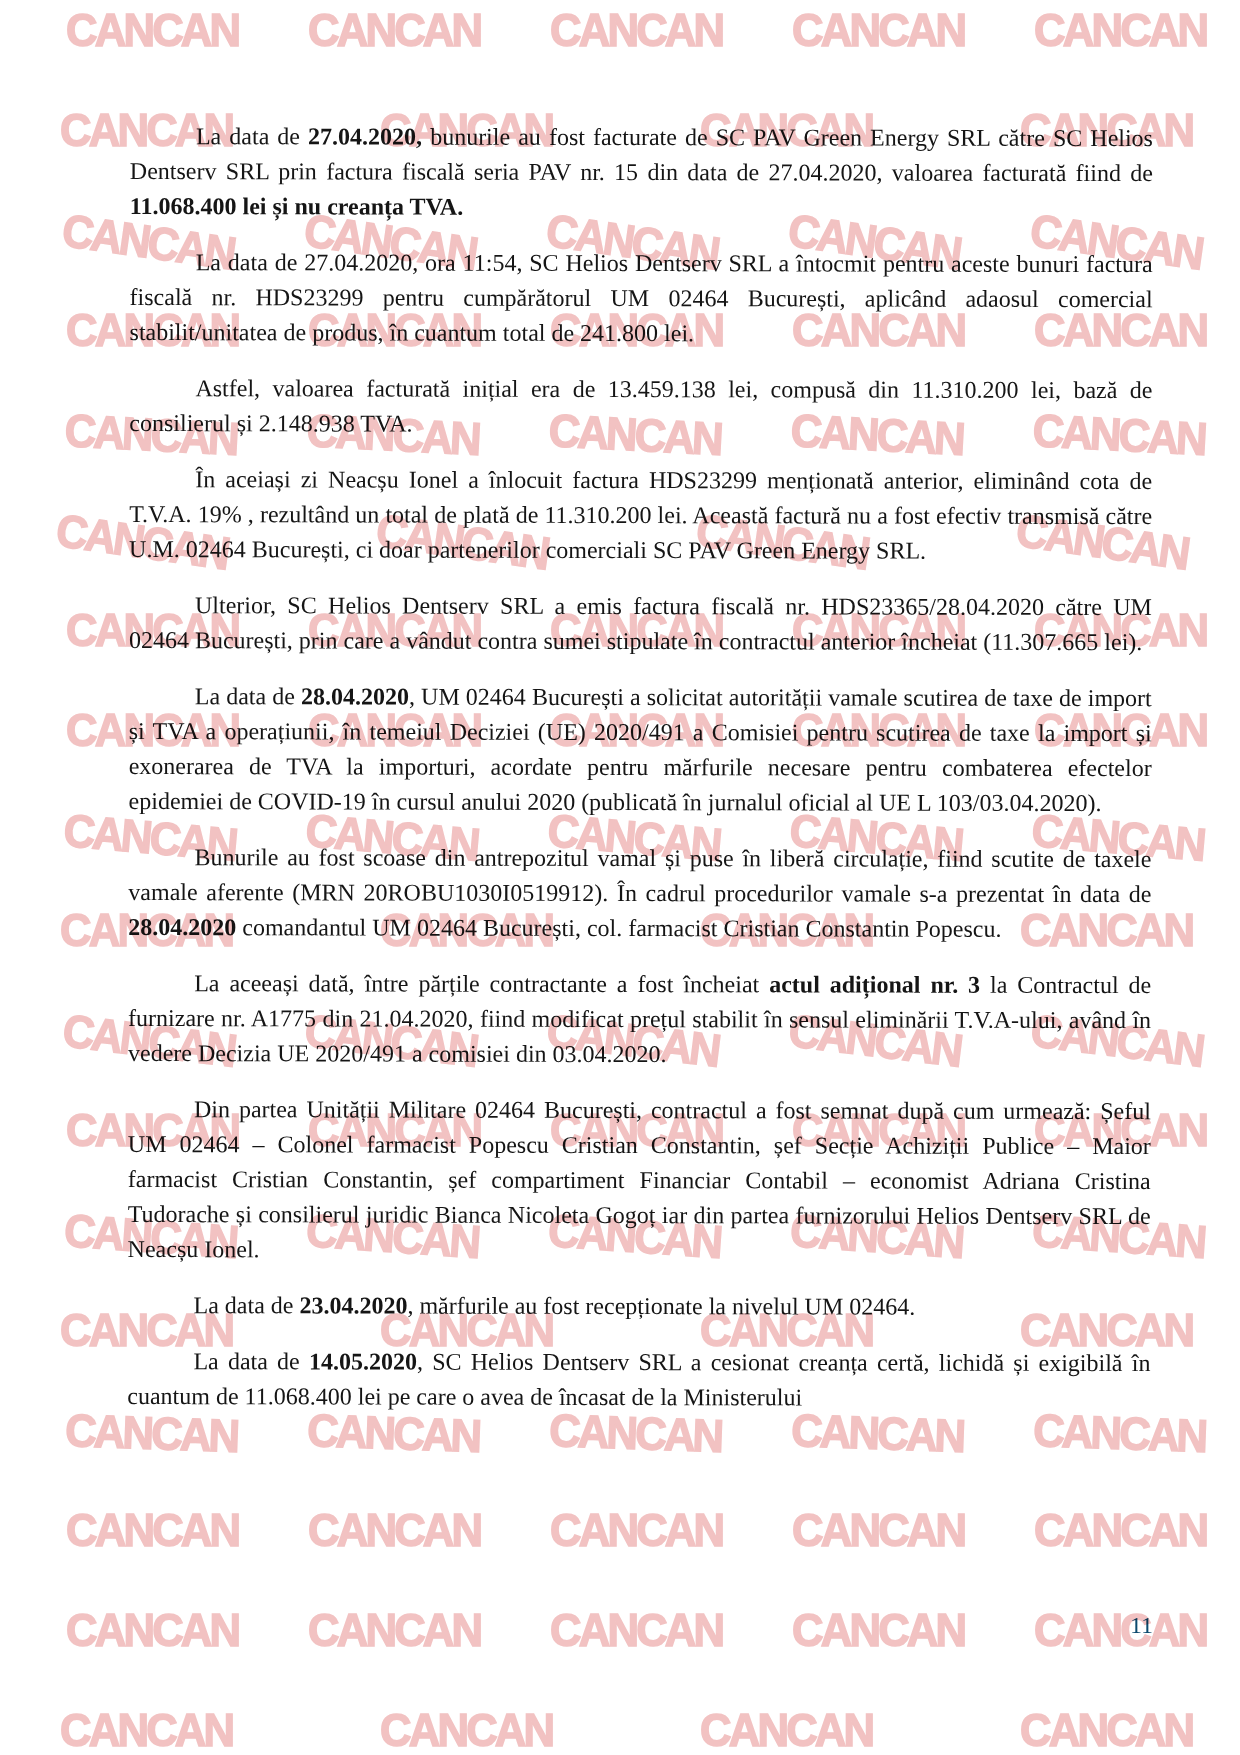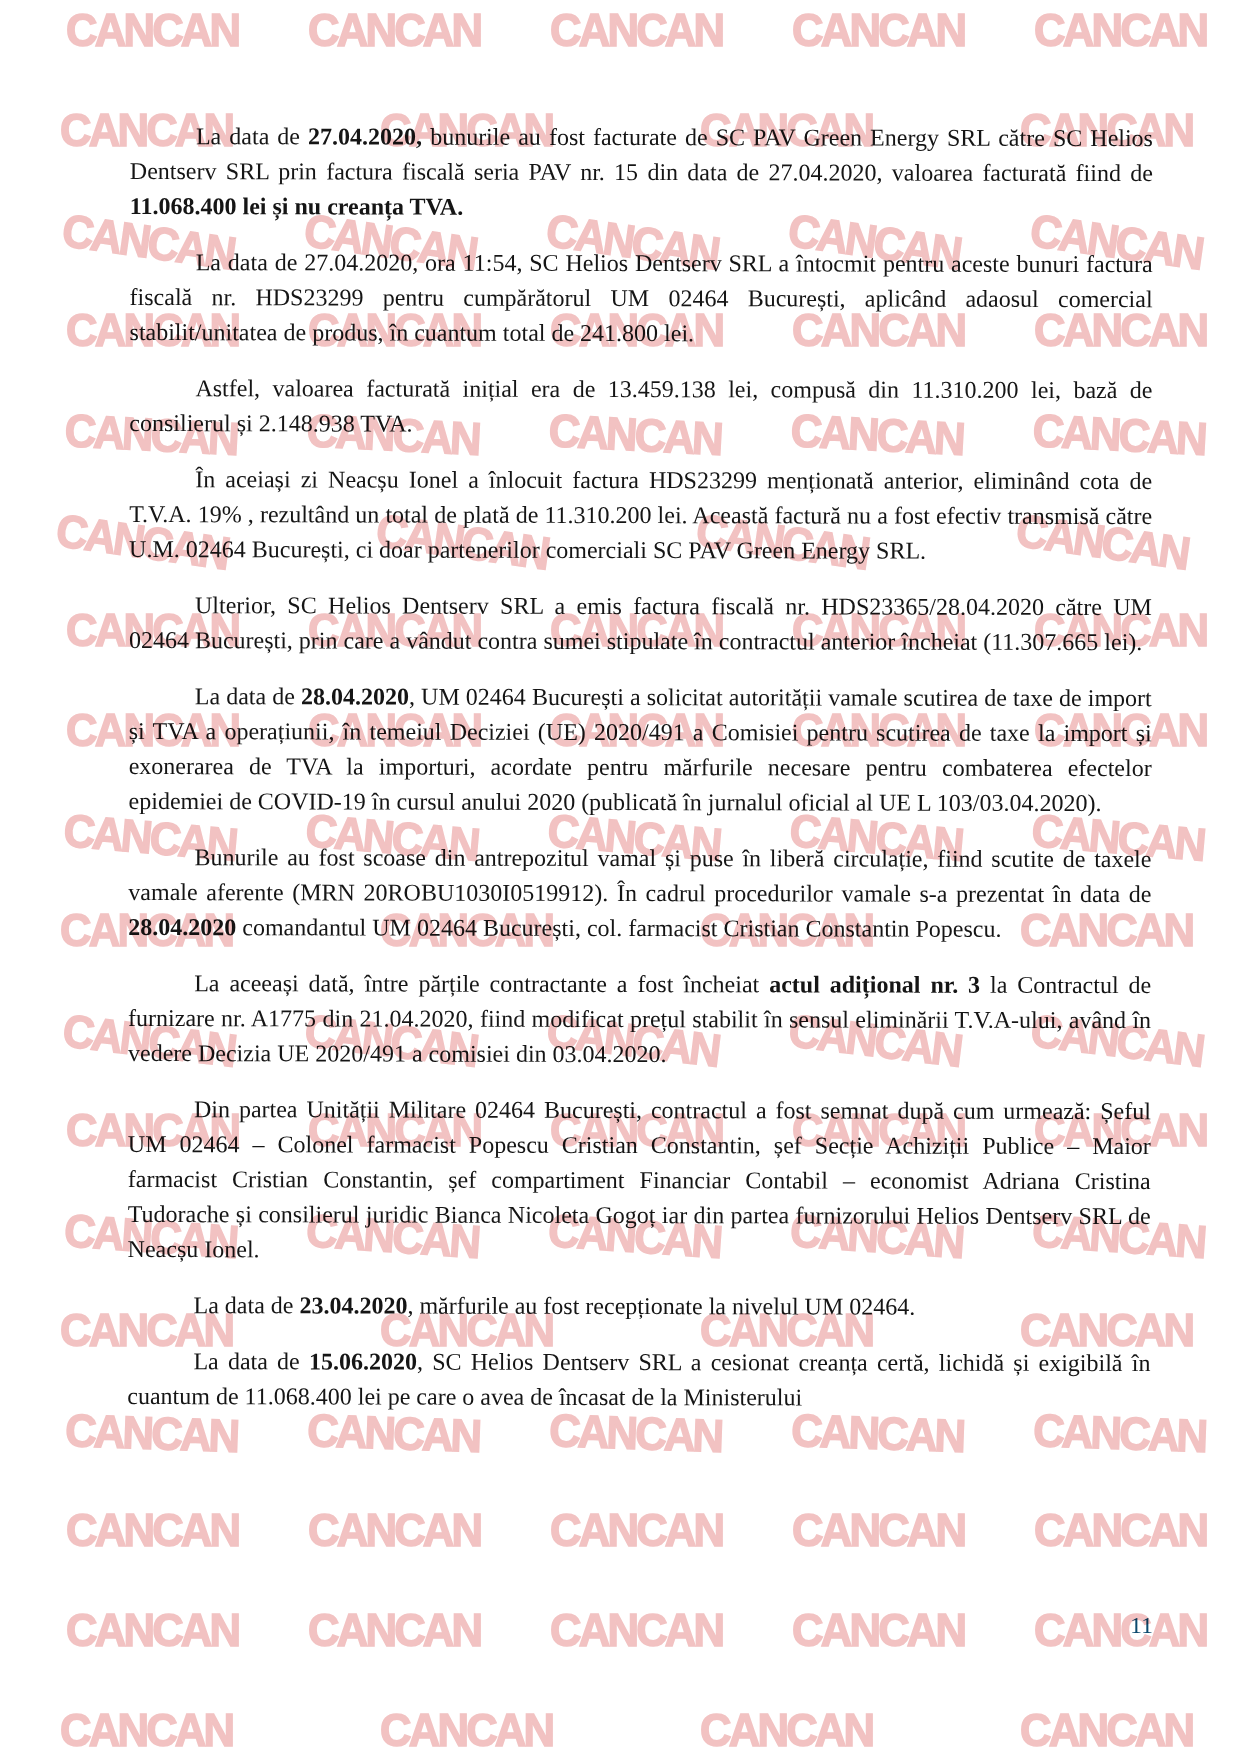--- a/index.html
+++ b/index.html
@@ -59,21 +59,21 @@
       <p class="para"><span>La data de </span><b>27.04.2020,</b><span> bunurile au fost facturate de SC PAV Green Energy SRL către SC Helios Dentserv SRL prin factura fiscală seria PAV nr. 15 din data de 27.04.2020, valoarea facturată fiind de </span><b>11.068.400 lei și nu creanța TVA.</b></p>
       <p class="para"><span>La data de 27.04.2020, ora 11:54, SC Helios Dentserv SRL a întocmit pentru aceste bunuri factura fiscală nr. HDS23299 pentru cumpărătorul UM 02464 București, aplicând adaosul comercial stabilit/unitatea de produs, în cuantum total de 241.800 lei.</span></p>
       <p class="para"><span>Astfel, valoarea facturată inițial era de 13.459.138 lei, compusă din 11.310.200 lei, bază de consilierul și 2.148.938 TVA.</span></p>
       <p class="para"><span>În aceiași zi Neacșu Ionel a înlocuit factura HDS23299 menționată anterior, eliminând cota de T.V.A. 19% , rezultând un total de plată de 11.310.200 lei. Această factură nu a fost efectiv transmisă către U.M. 02464 București, ci doar partenerilor comerciali SC PAV Green Energy SRL.</span></p>
       <p class="para"><span>Ulterior, SC Helios Dentserv SRL a emis factura fiscală nr. HDS23365/28.04.2020 către UM 02464 București, prin care a vândut contra sumei stipulate în contractul anterior încheiat (11.307.665 lei).</span></p>
       <p class="para"><span>La data de </span><b>28.04.2020</b><span>, UM 02464 București a solicitat autorității vamale scutirea de taxe de import și TVA a operațiunii, în temeiul Deciziei (UE) 2020/491 a Comisiei pentru scutirea de taxe la import și exonerarea de TVA la importuri, acordate pentru mărfurile necesare pentru combaterea efectelor epidemiei de COVID-19 în cursul anului 2020 (publicată în jurnalul oficial al UE L 103/03.04.2020).</span></p>
       <p class="para"><span>Bunurile au fost scoase din antrepozitul vamal și puse în liberă circulație, fiind scutite de taxele vamale aferente (MRN 20ROBU1030I0519912). În cadrul procedurilor vamale s-a prezentat în data de </span><b>28.04.2020</b><span> comandantul UM 02464 București, col. farmacist Cristian Constantin Popescu.</span></p>
       <p class="para"><span>La aceeași dată, între părțile contractante a fost încheiat </span><b>actul adițional nr. 3</b><span> la Contractul de furnizare nr. A1775 din 21.04.2020, fiind modificat prețul stabilit în sensul eliminării T.V.A-ului, având în vedere Decizia UE 2020/491 a comisiei din 03.04.2020.</span></p>
       <p class="para"><span>Din partea Unității Militare 02464 București, contractul a fost semnat după cum urmează: Șeful UM 02464 – Colonel farmacist Popescu Cristian Constantin, șef Secție Achiziții Publice – Maior farmacist Cristian Constantin, șef compartiment Financiar Contabil – economist Adriana Cristina Tudorache și consilierul juridic Bianca Nicoleta Gogoț iar din partea furnizorului Helios Dentserv SRL de Neacșu Ionel.</span></p>
       <p class="para"><span>La data de </span><b>23.04.2020</b><span>, mărfurile au fost recepționate la nivelul UM 02464.</span></p>
-      <p class="para"><span>La data de </span><b>15.06.2020</b><span>, SC Helios Dentserv SRL a cesionat creanța certă, lichidă și exigibilă în cuantum de 11.068.400 lei pe care o avea de încasat de la Ministerului</span></p>
+      <p class="para"><span>La data de </span><b>14.05.2020</b><span>, SC Helios Dentserv SRL a cesionat creanța certă, lichidă și exigibilă în cuantum de 11.068.400 lei pe care o avea de încasat de la Ministerului</span></p>
     </div>
   <div class="page-number">11</div>
   <div class="watermark-layer">
       <div class="wm" style="left: 66px; top: 7px; color: rgb(242, 194, 194); transform: rotate(0deg) scaleX(0.95);">CANCAN</div>
       <div class="wm" style="left: 308px; top: 7px; color: rgb(242, 194, 194); transform: rotate(0deg) scaleX(0.95);">CANCAN</div>
       <div class="wm" style="left: 550px; top: 7px; color: rgb(242, 194, 194); transform: rotate(0deg) scaleX(0.95);">CANCAN</div>
       <div class="wm" style="left: 792px; top: 7px; color: rgb(242, 194, 194); transform: rotate(0deg) scaleX(0.95);">CANCAN</div>
       <div class="wm" style="left: 1034px; top: 7px; color: rgb(242, 194, 194); transform: rotate(0deg) scaleX(0.95);">CANCAN</div>
       <div class="wm" style="left: 60px; top: 107px; color: rgb(242, 194, 194); transform: rotate(0deg) scaleX(0.95);">CANCAN</div>
       <div class="wm" style="left: 380px; top: 107px; color: rgb(242, 194, 194); transform: rotate(0deg) scaleX(0.95);">CANCAN</div>

